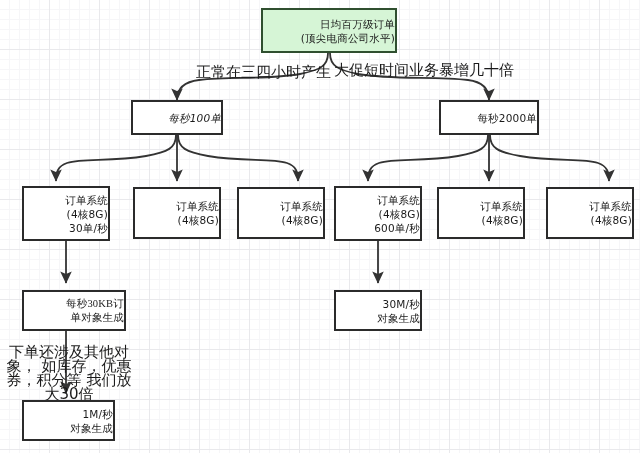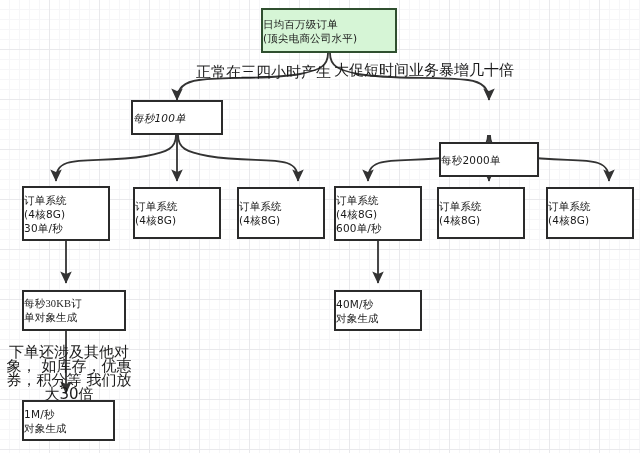--- a/index.html
+++ b/index.html
@@ -29,21 +29,21 @@
     height: 453px;
     pointer-events: none;
   }
   .node {
     position: absolute;
     box-sizing: border-box;
     border: 2px solid #2b2b2b;
     background: #ffffff;
     display: flex;
     flex-direction: column;
-    align-items: flex-start;
+    align-items: flex-end;
     justify-content: center;
     color: #1a1a1a;
     font-size: 10.5px;
     line-height: 14px;
     text-align: center;
     letter-spacing: 0.2px;
     white-space: nowrap;
   }
   .node.green {
     background: #d6f5d6;
@@ -93,21 +93,21 @@
     <span class="ln">日均百万级订单</span>
     <span class="ln">(顶尖电商公司水平)</span>
   </div>
 
   <div class="edge-label" style="left:196px; top:65px;">正常在三四小时产生</div>
   <div class="edge-label" style="left:334px; top:65px;font-family:Liberation Mono, monospace;">大促短时间业务暴增几十倍</div>
 
   <div class="node" style="left:131px; top:100px; width:92px; height:35px;font-style:italic;">
     <span class="ln">每秒100单</span>
   </div>
-  <div class="node" style="left:439px; top:100px; width:100px; height:35px;margin-top:42px;">
+  <div class="node" style="left:439px; top:100px; width:100px; height:35px;">
     <span class="ln">每秒2000单</span>
   </div>
 
   <div class="node" style="left:22px; top:186px; width:88px; height:55px;">
     <span class="ln">订单系统</span>
     <span class="ln">(4核8G)</span>
     <span class="ln">30单/秒</span>
   </div>
 
   <div class="node" style="left:133px; top:187px; width:88px; height:52px;">
@@ -147,17 +147,17 @@
     <span class="ln">如库存，优惠券，积分等</span>
     <span class="ln">我们放大30倍</span>
   </div>
 
   <div class="node" style="left:22px; top:400px; width:93px; height:41px;">
     <span class="ln">1M/秒</span>
     <span class="ln">对象生成</span>
   </div>
 
   <div class="node" style="left:334px; top:290px; width:88px; height:41px;">
-    <span class="ln">40M/秒</span>
+    <span class="ln">30M/秒</span>
     <span class="ln">对象生成</span>
   </div>
 
 </div>
 
 </body></html>

